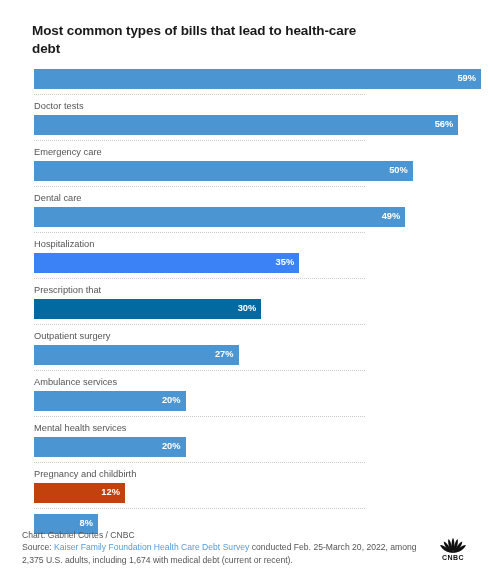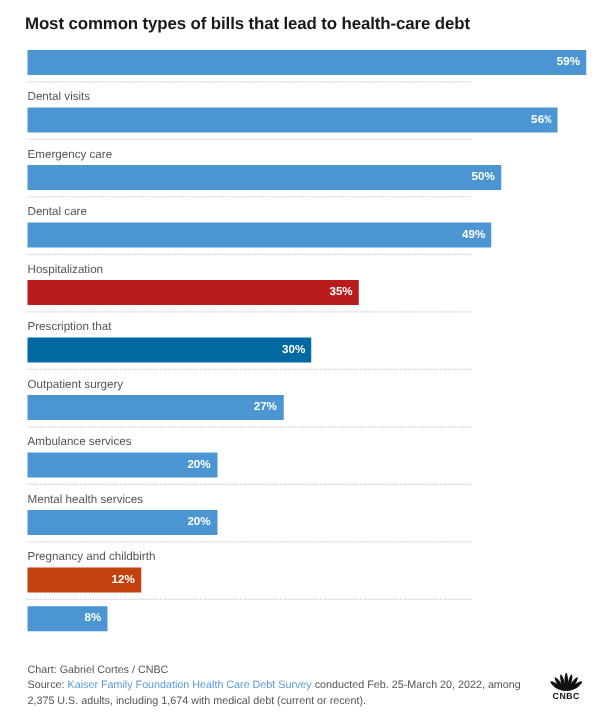--- a/index.html
+++ b/index.html
@@ -12,21 +12,21 @@
     height: 574px;
     font-family: "Liberation Sans", sans-serif;
     -webkit-font-smoothing: antialiased;
     overflow: hidden;
   }
   .chart-card {
     position: relative;
     width: 397px;
     height: 574px;
     box-sizing: border-box;
-    padding: 0;
+    padding: 12px;
     background: #ffffff;
   }
   .chart-title {
     margin: 0;
     padding: 10px 20px 0 20px;
     font-size: 13.5px;
     font-weight: bold;
     color: #1a1a1a;
     letter-spacing: -0.1px;
     line-height: 1.3;
@@ -128,23 +128,23 @@
 
     <div class="bar-row">
       <div class="bar-track">
         <div class="bar-fill" style="width: 447px; background: rgb(74, 149, 210);">
           <span class="bar-value">59%</span>
         </div>
       </div>
     </div>
 
     <div class="bar-row">
-      <span class="bar-label">Dental visits</span>
-      <div class="bar-track">
-        <div class="bar-fill" style="width: 424.271px; background: rgb(74, 149, 210); font-family: Liberation Mono, monospace;">
+      <span class="bar-label">Doctor tests</span>
+      <div class="bar-track">
+        <div class="bar-fill" style="width: 424.271px; background: rgb(74, 149, 210);">
           <span class="bar-value">56%</span>
         </div>
       </div>
     </div>
 
     <div class="bar-row">
       <span class="bar-label">Emergency care</span>
       <div class="bar-track">
         <div class="bar-fill" style="width: 378.814px; background: rgb(74, 149, 210);">
           <span class="bar-value">50%</span>
@@ -157,21 +157,21 @@
       <div class="bar-track">
         <div class="bar-fill" style="width: 371.237px; background: rgb(74, 149, 210);">
           <span class="bar-value">49%</span>
         </div>
       </div>
     </div>
 
     <div class="bar-row">
       <span class="bar-label">Hospitalization</span>
       <div class="bar-track">
-        <div class="bar-fill" style="width: 265.169px; background: #b91c1c;">
+        <div class="bar-fill" style="width: 265.169px; background: #3b82f6;">
           <span class="bar-value">35%</span>
         </div>
       </div>
     </div>
 
     <div class="bar-row">
       <span class="bar-label">Prescription that</span>
       <div class="bar-track">
         <div class="bar-fill" style="width: 227.288px; background: #0369a1;">
           <span class="bar-value">30%</span>

